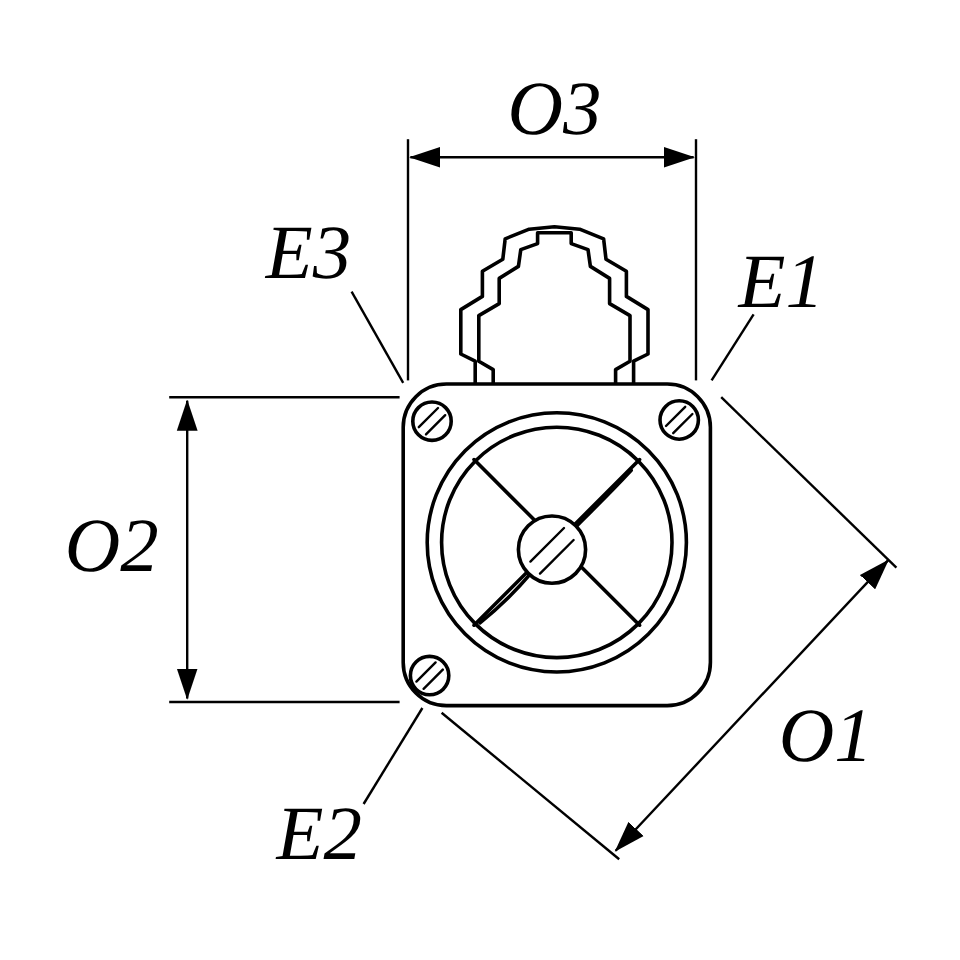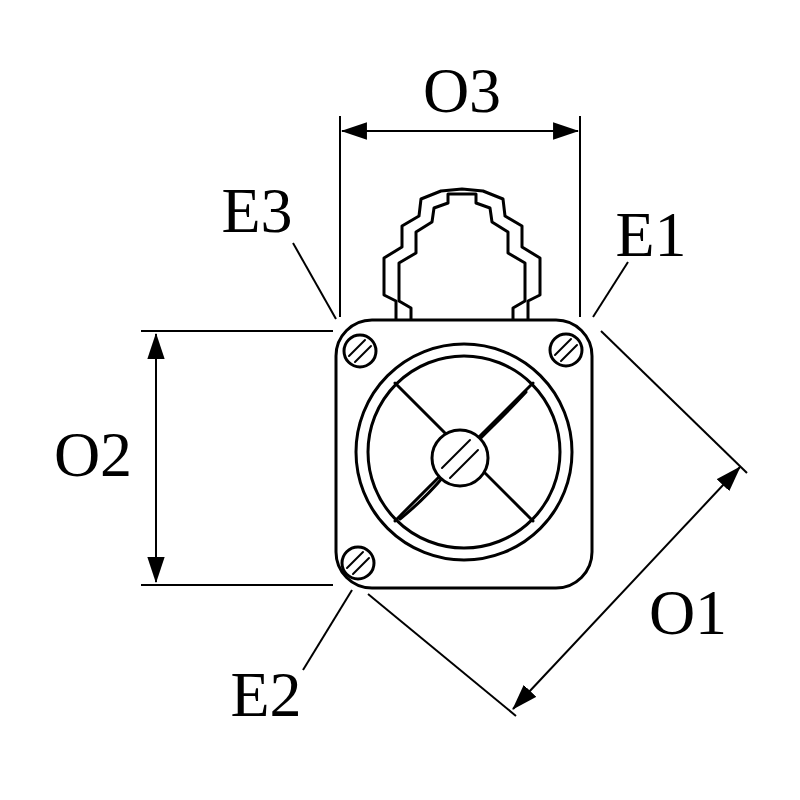--- a/index.html
+++ b/index.html
@@ -1,17 +1,17 @@
 <!DOCTYPE html>
 <html style="--line: #000000; --bg: #ffffff;"><head>
 <meta charset="utf-8">
 <style>
   :root { --line:#000000; --bg:#ffffff; }
   html,body { margin:0; padding:0; background:var(--bg); }
-  .canvas { width:800px; height:800px; background:var(--bg); position:relative; overflow:hidden; }
+  .canvas { width:800px; height:800px; background:var(--bg); position:relative; overflow:hidden;font-style:italic; }
   svg { display:block; }
   .part { stroke:var(--line); stroke-width:3; fill:none; stroke-linejoin:round; stroke-linecap:round; }
   .part-filled { stroke:var(--line); stroke-width:3; fill:var(--bg); stroke-linejoin:round; }
   .hatch { stroke:var(--line); stroke-width:2; fill:none; stroke-linecap:round; }
   .dim { stroke:var(--line); stroke-width:2; fill:none; }
   text.lbl {
     font-family:"Liberation Serif","DejaVu Serif",serif;
     font-size:64px;
     fill:var(--line);
     text-anchor:middle;

